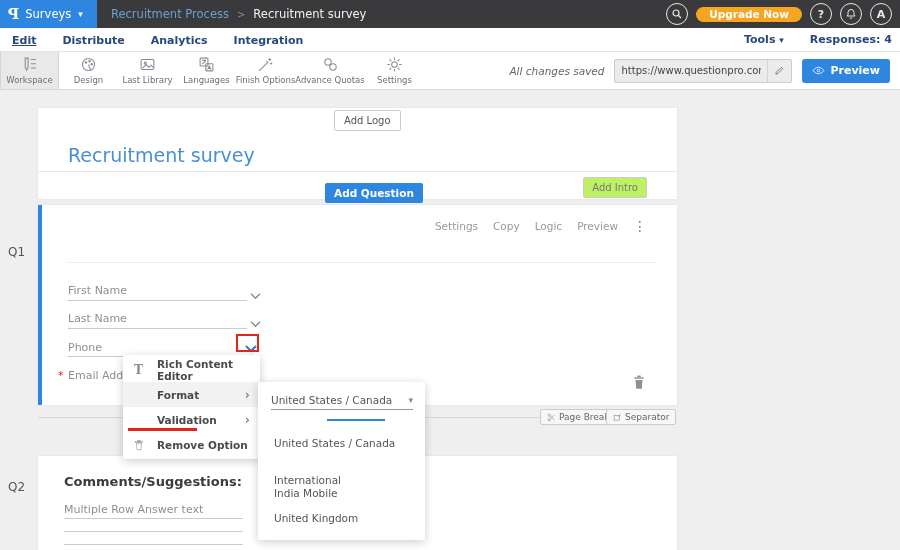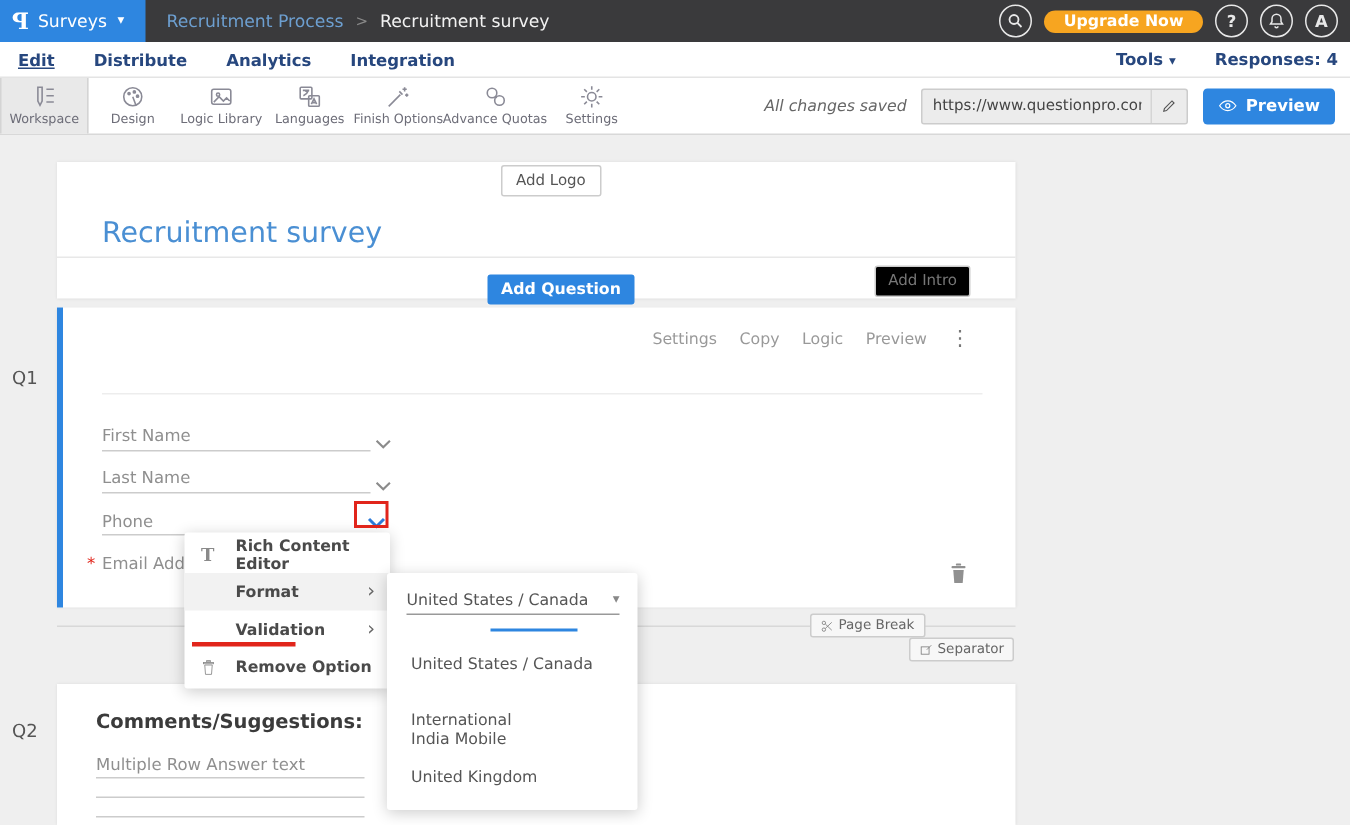--- a/index.html
+++ b/index.html
@@ -45,21 +45,21 @@
   .preview-btn { height:24px; background:#2e86e0; border:none; border-radius:3px; color:#fff; font-size:11px; font-weight:bold; padding:0 10px; display:flex; align-items:center; gap:5px; cursor:pointer; font-family:"DejaVu Sans", sans-serif; }
   .preview-btn svg { stroke:#fff; fill:none; stroke-width:1.5; }
 
   
   .card { position:absolute; background:#fff; box-shadow:0 0 2px rgba(0,0,0,.08); }
   .header-card { left:38px; top:108px; width:639px; height:91px; }
   .add-logo-btn { position:absolute; left:296px; top:2px; background:#fff; border:1px solid #ccc; border-radius:2px; font-size:10px; color:#555; padding:4px 9px; cursor:pointer; font-family:"DejaVu Sans", sans-serif; }
   .survey-title { position:absolute; left:30px; top:36px; font-size:19px; color:#4a8fd3; }
   .header-card .btn-strip { position:absolute; left:0; bottom:0; width:100%; height:28px; border-top:1px solid #e8e8e8; }
   .add-question-btn { position:absolute; left:287px; top:11px; background:#2e86e0; border:none; border-radius:2px; color:#fff; font-size:10.5px; font-weight:bold; padding:4px 9px; cursor:pointer; font-family:"DejaVu Sans", sans-serif; }
-  .add-intro-btn { position:absolute; right:30px; top:5px; background:#000000; border:1px solid #ccc; border-radius:2px; color:#777; font-size:10px; padding:4px 8px; cursor:pointer; font-family:"DejaVu Sans", sans-serif; }
+  .add-intro-btn { position:absolute; right:30px; top:5px; background:#bef264; border:1px solid #ccc; border-radius:2px; color:#777; font-size:10px; padding:4px 8px; cursor:pointer; font-family:"DejaVu Sans", sans-serif; }
 
   .q1-card { left:38px; top:205px; width:639px; height:200px; border-left:4px solid #2e86e0; }
   .q-label { position:absolute; font-size:12px; color:#555; }
   .q-actions { position:absolute; top:13px; right:30px; display:flex; align-items:center; gap:15px; font-size:10.5px; color:#999; }
   .q-actions .lnk { cursor:pointer; }
   .dots { font-size:14px; color:#777; cursor:pointer; }
   .q-heading { position:absolute; left:26px; font-size:13px; font-weight:bold; color:#3b3b3b; }
   .heading-rule { position:absolute; left:26px; height:1px; background:#ededed; }
   .field-label { position:absolute; left:26px; font-size:11px; color:#8f8f8f; }
   .field-line { position:absolute; left:26px; width:179px; height:1px; background:#ccc; }
@@ -160,21 +160,21 @@
           <path d="M12 12l3 8"></path>
         </svg>
       <span class="lbl">Design</span>
     </div>
     <div class="tb-item">
       <svg width="17" height="17" viewBox="0 0 24 24">
           <rect x="3" y="5" width="18" height="14" rx="2"></rect>
           <circle cx="9" cy="10" r="1.5"></circle>
           <path d="M5 17l5-5 4 4 3-3 3 3"></path>
         </svg>
-      <span class="lbl">Logic Library</span>
+      <span class="lbl">Last Library</span>
     </div>
     <div class="tb-item">
       <svg width="17" height="17" viewBox="0 0 24 24">
           <rect x="3" y="3" width="11" height="11" rx="1"></rect>
           <path d="M5.5 6h6M8.5 6v1.5M6 11c2-1 4-3 4.5-4.5"></path>
           <rect x="11" y="11" width="10" height="10" rx="1"></rect>
           <path d="M13.5 19l2.5-5 2.5 5M14.3 17.5h3.4"></path>
         </svg>
       <span class="lbl">Languages</span>
     </div>
@@ -273,21 +273,21 @@
 
   <div class="pb-line"></div>
   <button class="pb-btn" style="left:540px;">
     <svg width="9" height="9" viewBox="0 0 24 24">
         <circle cx="6" cy="6" r="3"></circle>
         <circle cx="6" cy="18" r="3"></circle>
         <path d="M8.5 8L20 19M8.5 16L20 5"></path>
       </svg>
     <span>Page Break</span>
   </button>
-  <button class="pb-btn" style="left:606px;margin-top:16px;">
+  <button class="pb-btn" style="left:606px;">
     <svg width="9" height="9" viewBox="0 0 24 24">
         <rect x="3" y="6" width="14" height="13"></rect>
         <path d="M21 3l-8 8"></path>
       </svg>
     <span>Separator</span>
   </button>
 
   <div class="q-label" style="left:8px; top:480px;">Q2</div>
   <div class="card q2-card">
     <div class="q-heading" style="top:18px;">Comments/Suggestions:</div>

